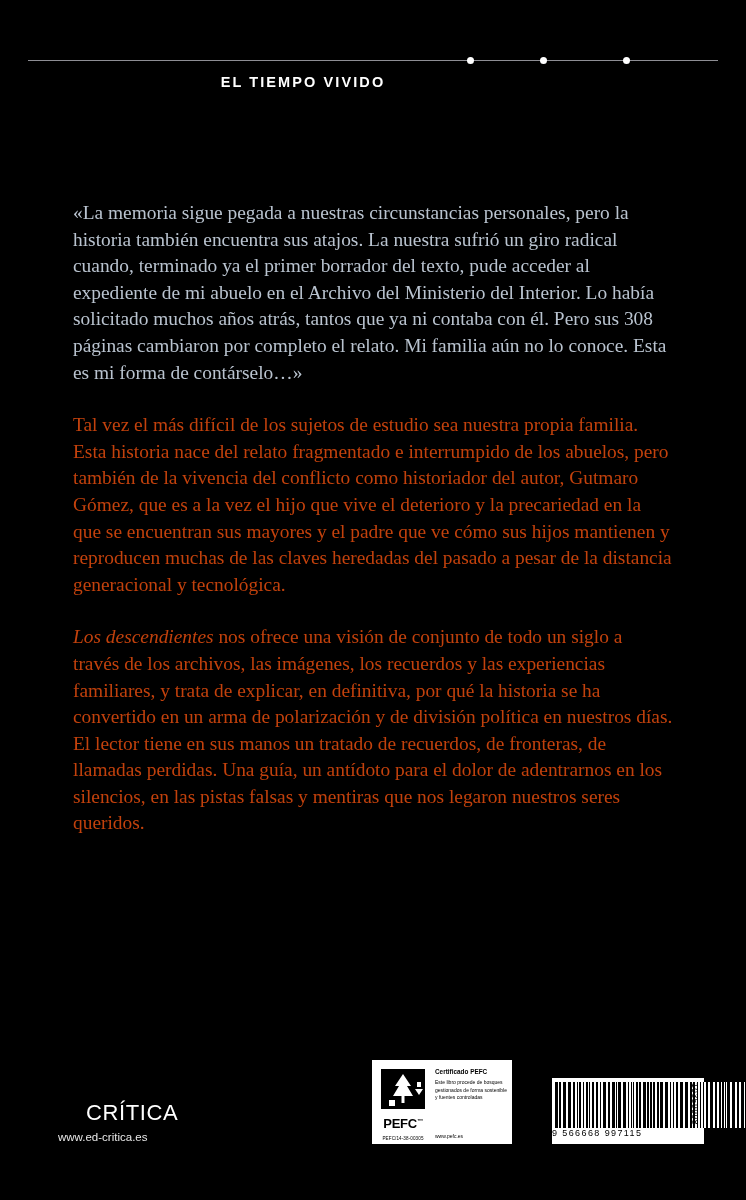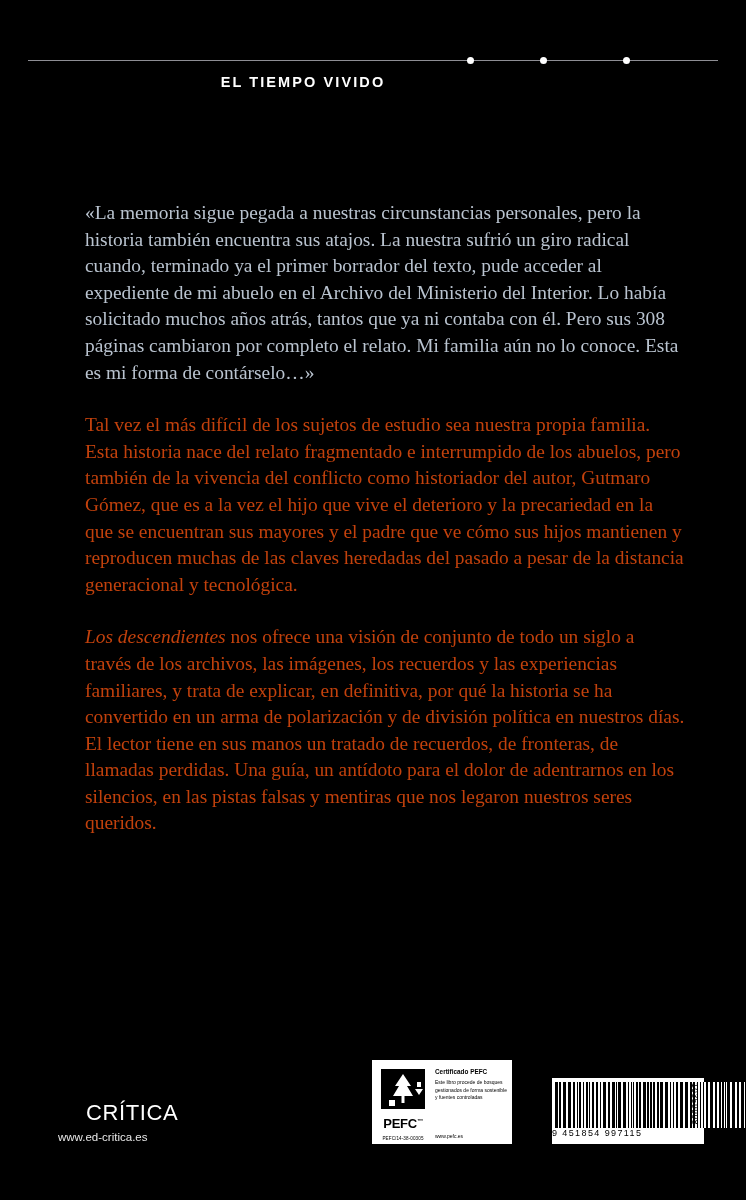--- a/index.html
+++ b/index.html
@@ -54,21 +54,21 @@
     font-weight: bold;
     font-size: 14.5px;
     letter-spacing: 2.1px;
     color: #ffffff;
   }
 
   
   .blurb {
     position: absolute;
     top: 200px;
-    left: 85px;
+    left: 73px;
     width: 600px;
     font-family: Liberation Serif, serif;
   }
   .blurb p {
     margin: 0 0 26px 0;
     font-size: 19.4px;
     line-height: 26.6px;
     text-align: left;
   }
   .blurb p.quote {
@@ -368,13 +368,13 @@
       <span style="width:3px"></span>
       <span style="width:2px;background:#fff"></span>
       <span style="width:2px"></span>
       <span style="width:2px;background:#fff"></span>
       <span style="width:3px"></span>
       <span style="width:1px;background:#fff"></span>
       <span style="width:3px"></span>
     </div>
   <div class="barcode-side">10359998</div>
 </div>
-<div class="barcode-number">9 451854 997115</div>
+<div class="barcode-number">9 566668 997115</div>
 
 </body></html>

